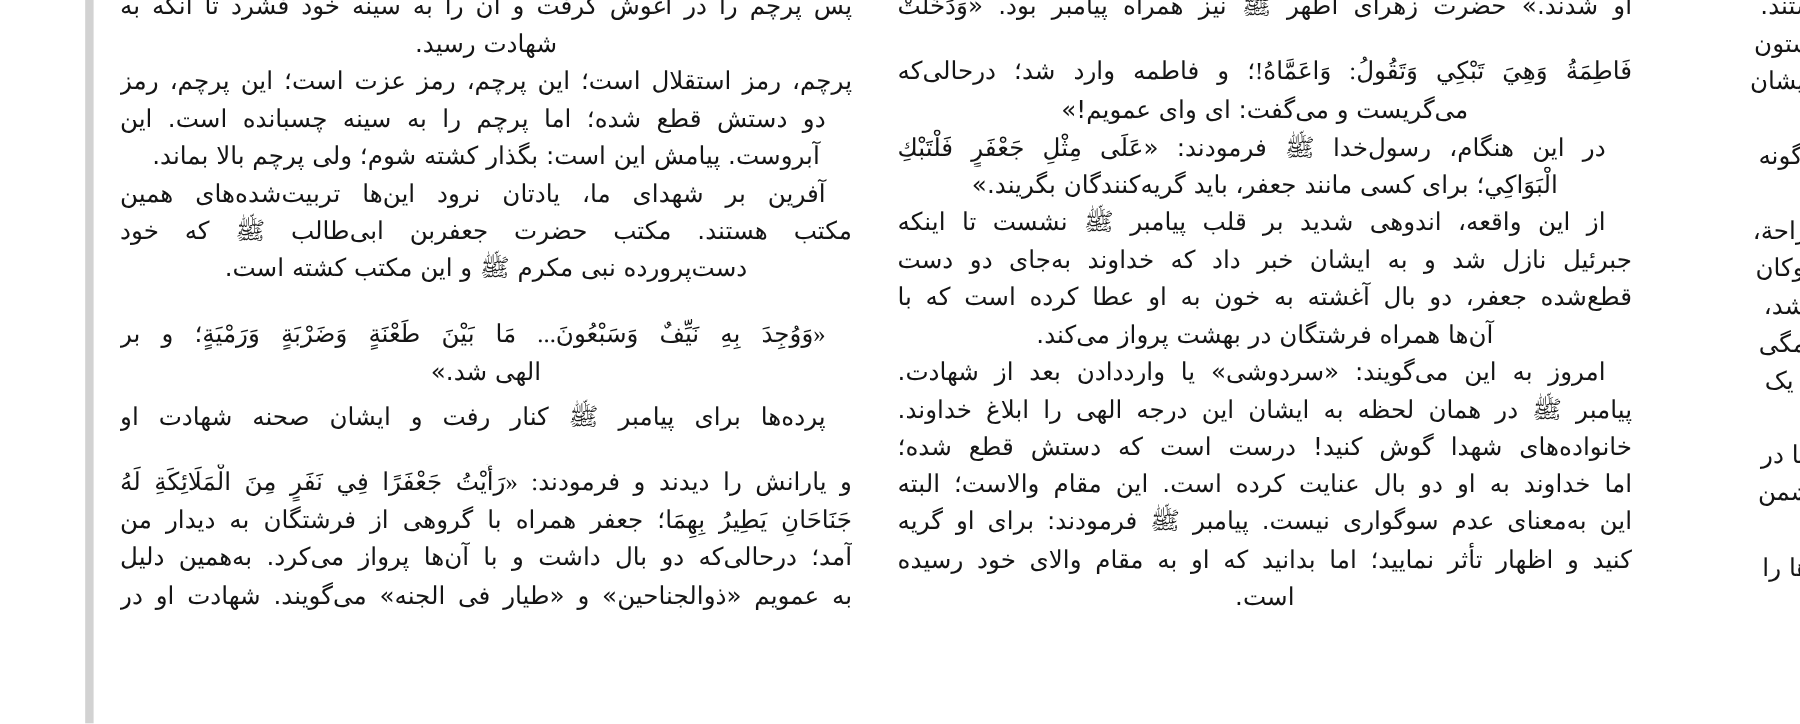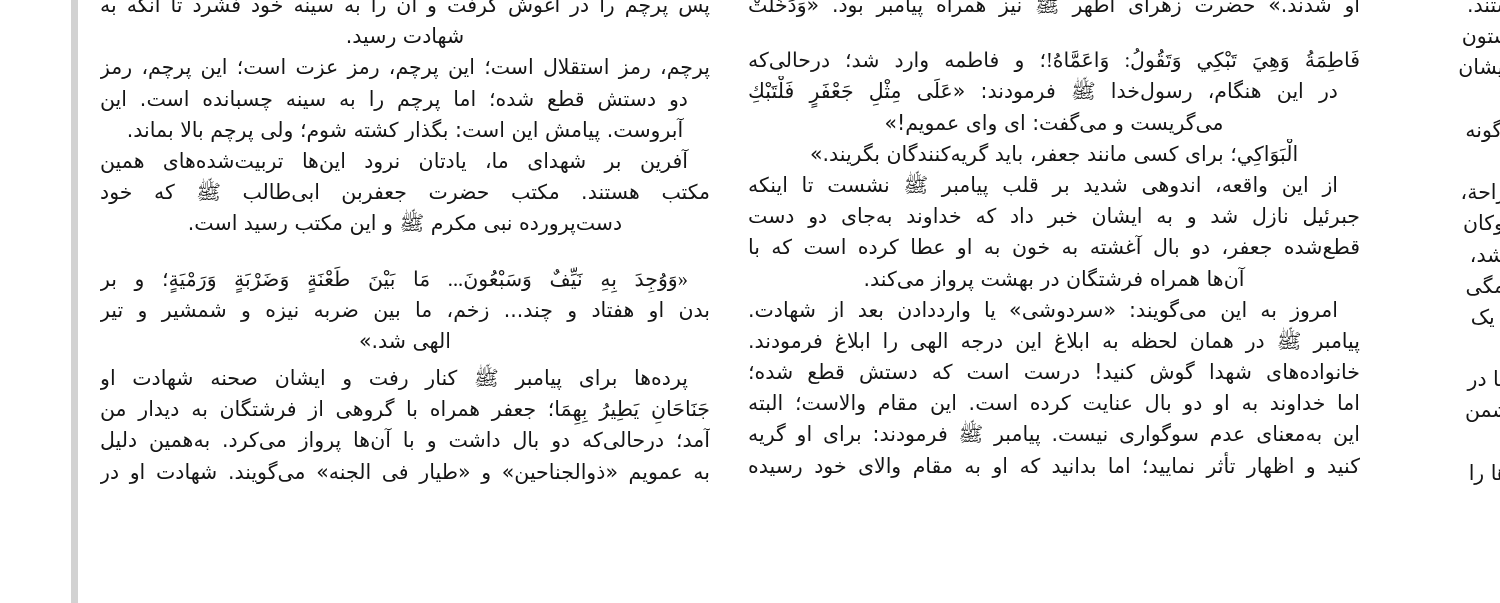--- a/index.html
+++ b/index.html
@@ -28,47 +28,48 @@
 <div class="gutter-bar"></div>
 
 <div class="col col-left">
   <span class="line just">پس پرچم را در آغوش گرفت و آن را به سینه خود فشرد تا آنکه به</span>
   <span class="line">شهادت رسید.</span>
   <span class="line just">پرچم، رمز استقلال است؛ این پرچم، رمز عزت است؛ این پرچم، رمز</span>
   <span class="line just indent">دو دستش قطع شده؛ اما پرچم را به سینه چسبانده است. این</span>
   <span class="line">آبروست. پیامش این است: بگذار کشته شوم؛ ولی پرچم بالا بماند.</span>
   <span class="line just indent">آفرین بر شهدای ما، یادتان نرود این‌ها تربیت‌شده‌های همین</span>
   <span class="line just">مکتب هستند. مکتب حضرت جعفربن ابی‌طالب ﷺ که خود</span>
-  <span class="line">دست‌پرورده نبی مکرم ﷺ و این مکتب رسید است.</span>
+  <span class="line">دست‌پرورده نبی مکرم ﷺ و این مکتب کشته است.</span>
   <span class="line just indent quote">«وَوُجِدَ بِهِ نَيِّفٌ وَسَبْعُونَ... مَا بَيْنَ طَعْنَةٍ وَضَرْبَةٍ وَرَمْيَةٍ؛ و بر</span>
-  <span class="line just">بدن او هفتاد و چند... زخم، ما بین ضربه نیزه و شمشیر و تیر</span>
   <span class="line">الهی شد.»</span>
   <div style="height:6px"></div>
   <span class="line just indent">پرده‌ها برای پیامبر ﷺ کنار رفت و ایشان صحنه شهادت او</span>
+  <span class="line just quote">و یارانش را دیدند و فرمودند: «رَأَيْتُ جَعْفَرًا فِي نَفَرٍ مِنَ الْمَلَائِكَةِ لَهُ</span>
   <span class="line just">جَنَاحَانِ يَطِيرُ بِهِمَا؛ جعفر همراه با گروهی از فرشتگان به دیدار من</span>
   <span class="line just">آمد؛ درحالی‌که دو بال داشت و با آن‌ها پرواز می‌کرد. به‌همین دلیل</span>
   <span class="line just">به عمویم «ذوالجناحین» و «طیار فی الجنه» می‌گویند. شهادت او در</span>
 </div>
 
 <div class="col col-mid">
   <span class="line just">او شدند.» حضرت زهرای اطهر ﷺ نیز همراه پیامبر بود. «وَدَخَلَتْ</span>
   <span class="line just quote">فَاطِمَةُ وَهِيَ تَبْكِي وَتَقُولُ: وَاعَمَّاهُ!؛ و فاطمه وارد شد؛ درحالی‌که</span>
+  <span class="line">می‌گریست و می‌گفت: ای وای عمویم!»</span>
   <span class="line just indent">در این هنگام، رسول‌خدا ﷺ فرمودند: «عَلَى مِثْلِ جَعْفَرٍ فَلْتَبْكِ</span>
-  <span class="line">می‌گریست و می‌گفت: ای وای عمویم!»</span>
   <span class="line">الْبَوَاكِي؛ برای کسی مانند جعفر، باید گریه‌کنندگان بگریند.»</span>
   <span class="line just indent">از این واقعه، اندوهی شدید بر قلب پیامبر ﷺ نشست تا اینکه</span>
   <span class="line just">جبرئیل نازل شد و به ایشان خبر داد که خداوند به‌جای دو دست</span>
   <span class="line just">قطع‌شده جعفر، دو بال آغشته به خون به او عطا کرده است که با</span>
   <span class="line">آن‌ها همراه فرشتگان در بهشت پرواز می‌کند.</span>
   <span class="line just indent">امروز به این می‌گویند: «سردوشی» یا وارد‌دادن بعد از شهادت.</span>
-  <span class="line just">پیامبر ﷺ در همان لحظه به ابلاغ این درجه الهی را ابلاغ فرمودند.</span>
+  <span class="line just">پیامبر ﷺ در همان لحظه به ایشان این درجه الهی را ابلاغ خداوند.</span>
   <span class="line just">خانواده‌های شهدا گوش کنید! درست است که دستش قطع شده؛</span>
   <span class="line just">اما خداوند به او دو بال عنایت کرده است. این مقام والاست؛ البته</span>
   <span class="line just">این به‌معنای عدم سوگواری نیست. پیامبر ﷺ فرمودند: برای او گریه</span>
   <span class="line just">کنید و اظهار تأثر نمایید؛ اما بدانید که او به مقام والای خود رسیده</span>
+  <span class="line">است.</span>
 </div>
 
 <div class="col col-right">
   <span class="line">گی هستند.</span>
   <span class="line">ستند، ستون</span>
   <span class="line">ند تا برایشان</span>
   <span class="line"></span>
   <span class="line">ﷺ این‌گونه</span>
   <span class="line"></span>
   <span class="line">چون جراحة،</span>

